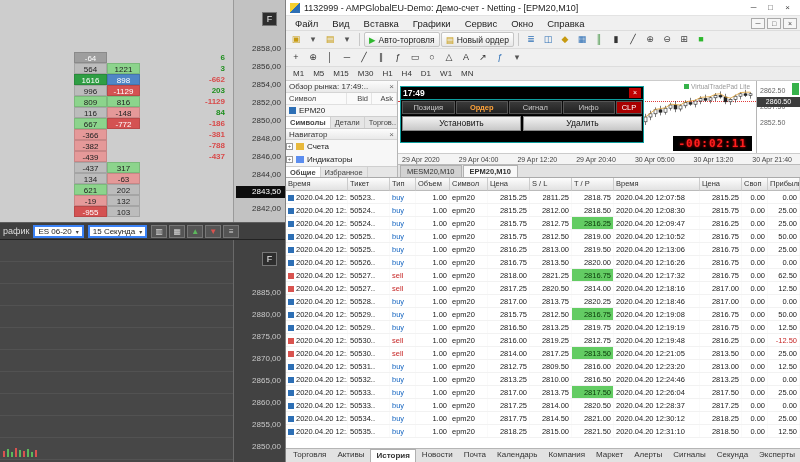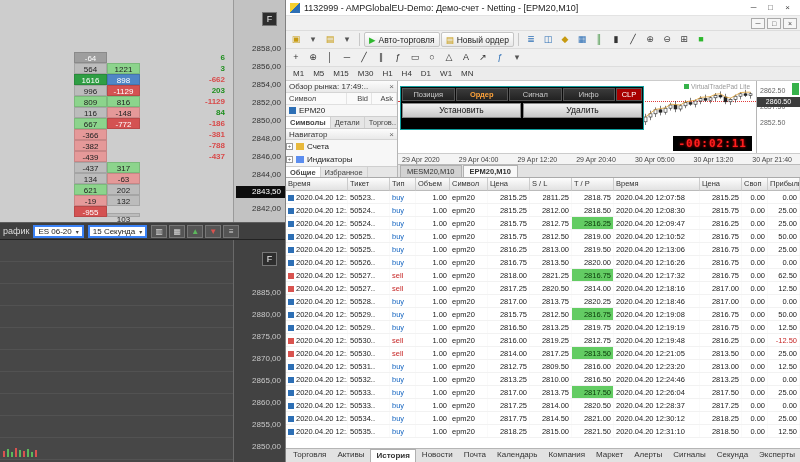--- a/index.html
+++ b/index.html
@@ -195,21 +195,21 @@
         </div>
         <div class="lrow">
           <div class="lsp"></div>
           <div class="lcell" style="background: rgb(229, 153, 153); color: rgb(34, 34, 34);">-19</div>
           <div class="lcell" style="background: rgb(188, 188, 188); color: rgb(34, 34, 34);">132</div>
           <div class="lright"></div>
         </div>
         <div class="lrow">
           <div class="lsp"></div>
           <div class="lcell" style="background: rgb(212, 82, 82); color: rgb(255, 255, 255);">-955</div>
-          <div class="lcell" style="background: rgb(188, 188, 188); color: rgb(34, 34, 34); margin-top: 7px;">103</div>
+          <div class="lcell" style="background: rgb(188, 188, 188); color: rgb(34, 34, 34);">103</div>
           <div class="lright"></div>
         </div>
       </div>
     <div class="ladder-axis">
         <div class="axis-label">2858,00</div>
         <div class="axis-label">2856,00</div>
         <div class="axis-label">2854,00</div>
         <div class="axis-label">2852,00</div>
         <div class="axis-label">2850,00</div>
         <div class="axis-label">2848,00</div>
@@ -262,20 +262,29 @@
   <div class="titlebar">
     <span class="mt5-logo"></span>
     <span class="title-text">1132999 - AMPGlobalEU-Demo: Демо-счет - Netting - [EPM20,M10]</span>
     <span class="childbtns" style="padding:0">
         <div class="winbtn">─</div>
         <div class="winbtn">□</div>
         <div class="winbtn">×</div>
       </span>
   </div>
   <div class="menubar">
+    <span style="display:flex;">
+        <div class="menu-item">Файл</div>
+        <div class="menu-item">Вид</div>
+        <div class="menu-item">Вставка</div>
+        <div class="menu-item">Графики</div>
+        <div class="menu-item">Сервис</div>
+        <div class="menu-item">Окно</div>
+        <div class="menu-item">Справка</div>
+      </span>
     <span class="childbtns">
         <div class="childbtn">─</div>
         <div class="childbtn">□</div>
         <div class="childbtn">×</div>
       </span>
   </div>
   <div class="toolbar">
       <div class="tbtn" style="color: rgb(199, 154, 16);">▣</div>
       <div class="tbtn" style="color: rgb(85, 85, 85);">▾</div>
       <div class="tbtn" style="color: rgb(199, 154, 16);">▤</div>
@@ -432,20 +441,24 @@
             <div class="alab">2852.50</div>
           </div>
         <div class="price-box">2860.50</div>
         <div class="green-marker"></div>
         <div class="watermark">
           <span class="wm-dot"></span>
           <span>VirtualTradePad Lite</span>
         </div>
 
         <div class="vtp">
+          <div class="vtp-head">
+            <span class="vtp-clock">17:49</span>
+            <span class="vtp-x">×</span>
+          </div>
           <div class="vtp-tabs">
               <div class="vtp-tab">Позиция</div>
               <div class="vtp-tab active">Ордер</div>
               <div class="vtp-tab">Сигнал</div>
               <div class="vtp-tab">Инфо</div>
               <div class="vtp-tab danger">CLP</div>
             </div>
           <div class="vtp-btns">
             <div class="vtp-btn">Установить</div>
             <div class="vtp-btn">Удалить</div>

